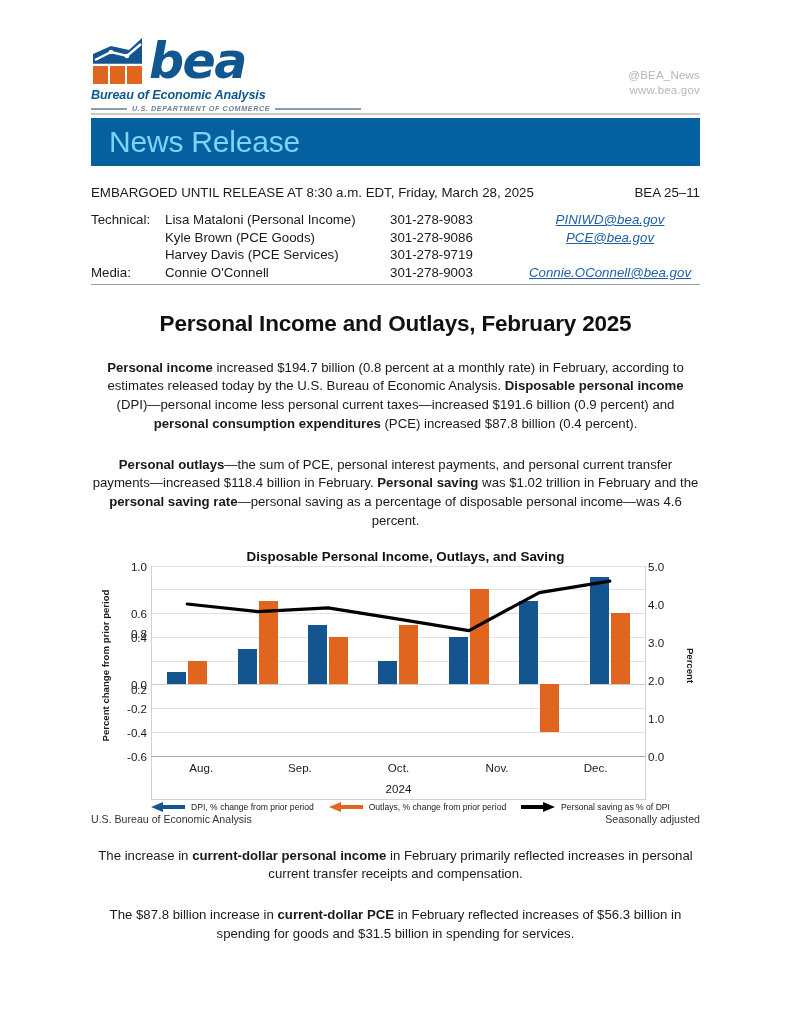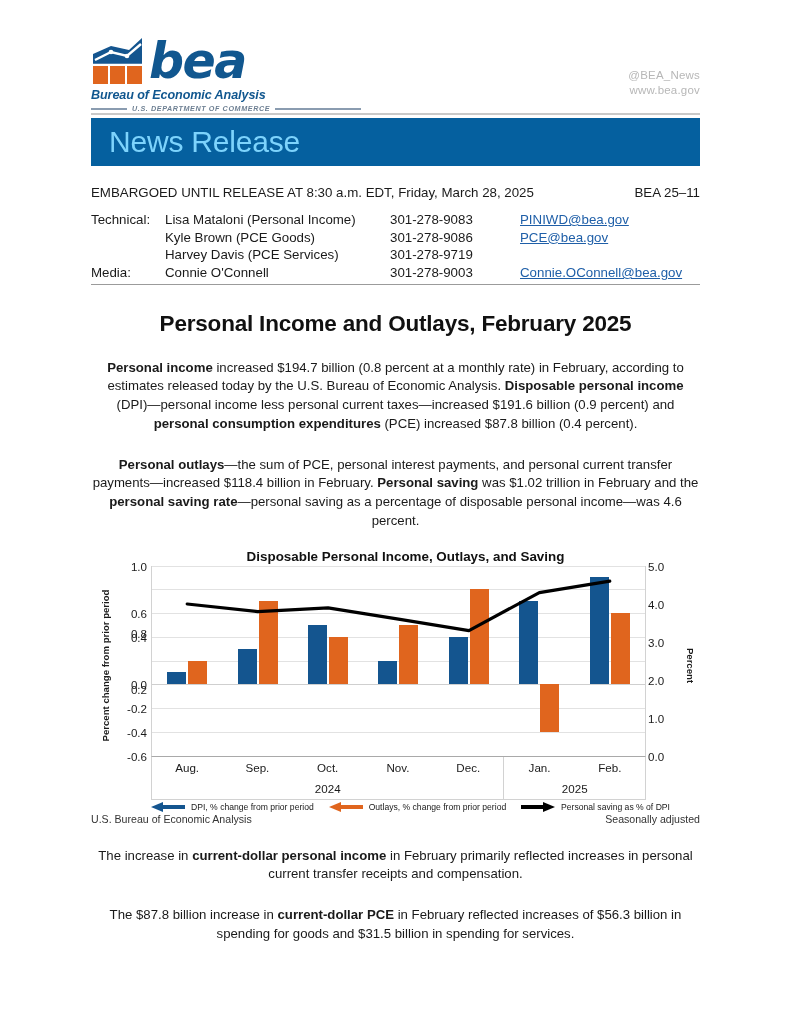--- a/index.html
+++ b/index.html
@@ -137,21 +137,21 @@
   }
   .contact-row {
     display: flex;
     font-size: 13.3px;
     color: #1a1a1a;
     line-height: 1.33;
   }
   .c-label { width: 74px; flex: 0 0 74px; }
   .c-name  { width: 225px; flex: 0 0 225px; }
   .c-phone { width: 130px; flex: 0 0 130px; }
-  .c-mail  { flex: 1 1 auto; text-align: left; }
+  .c-mail  { flex: 1 1 auto; text-align: center; font-style: italic; }
   .c-mail a, .c-mail span.link {
     color: #1f5fa8;
     text-decoration: underline;
   }
 
   
   .doc-title {
     text-align: center;
     font-size: 22.5px;
     font-weight: bold;
@@ -502,27 +502,20 @@
             <div class="year-cell" style="flex: 5 1 0px;">
               <div class="months">
                 <div class="month">Aug.</div>
                 <div class="month">Sep.</div>
                 <div class="month">Oct.</div>
                 <div class="month">Nov.</div>
                 <div class="month">Dec.</div>
               </div>
               <div class="year">2024</div>
             </div>
-            <div class="year-cell" style="flex: 2 1 0px;">
-              <div class="months">
-                <div class="month">Jan.</div>
-                <div class="month">Feb.</div>
-              </div>
-              <div class="year">2025</div>
-            </div>
           </div>
 
         <div class="legend" id="legend">
             <div class="legend-item">
               <svg width="34" height="10" class="arrow">
                 <rect y="3" height="4" width="22" x="12" fill="#14558f"></rect>
                 <polygon points="12,0 0,5 12,10" fill="#14558f"></polygon>
               </svg>
               <span class="lbl">DPI, % change from prior period</span>
             </div>

